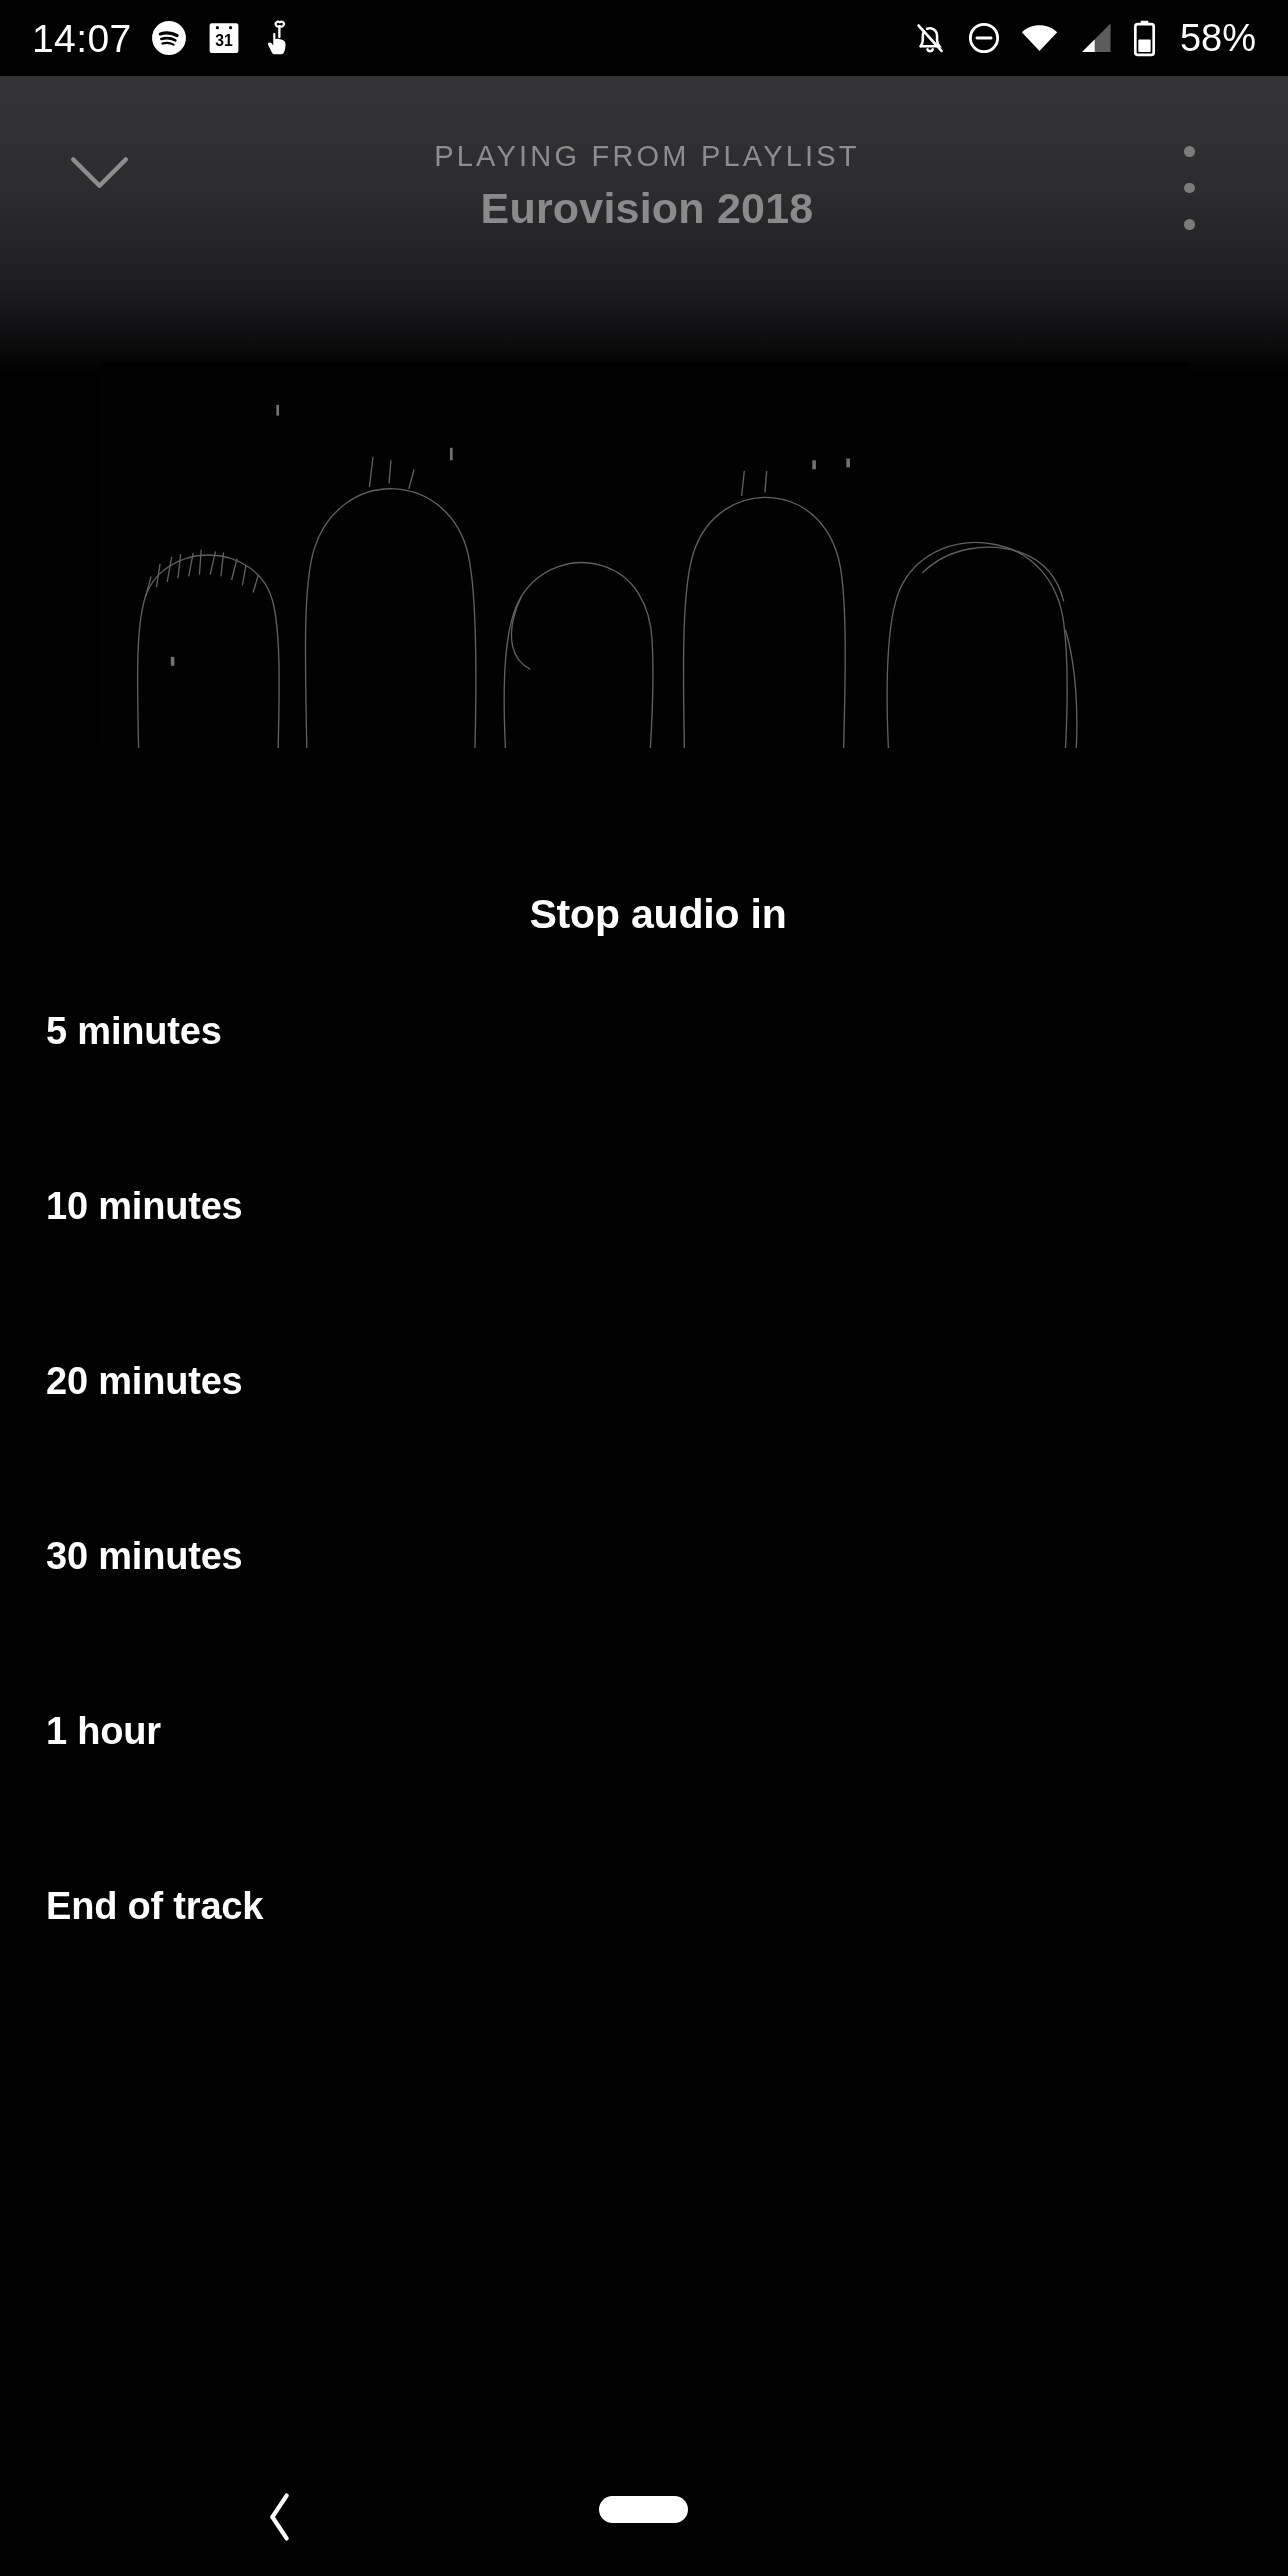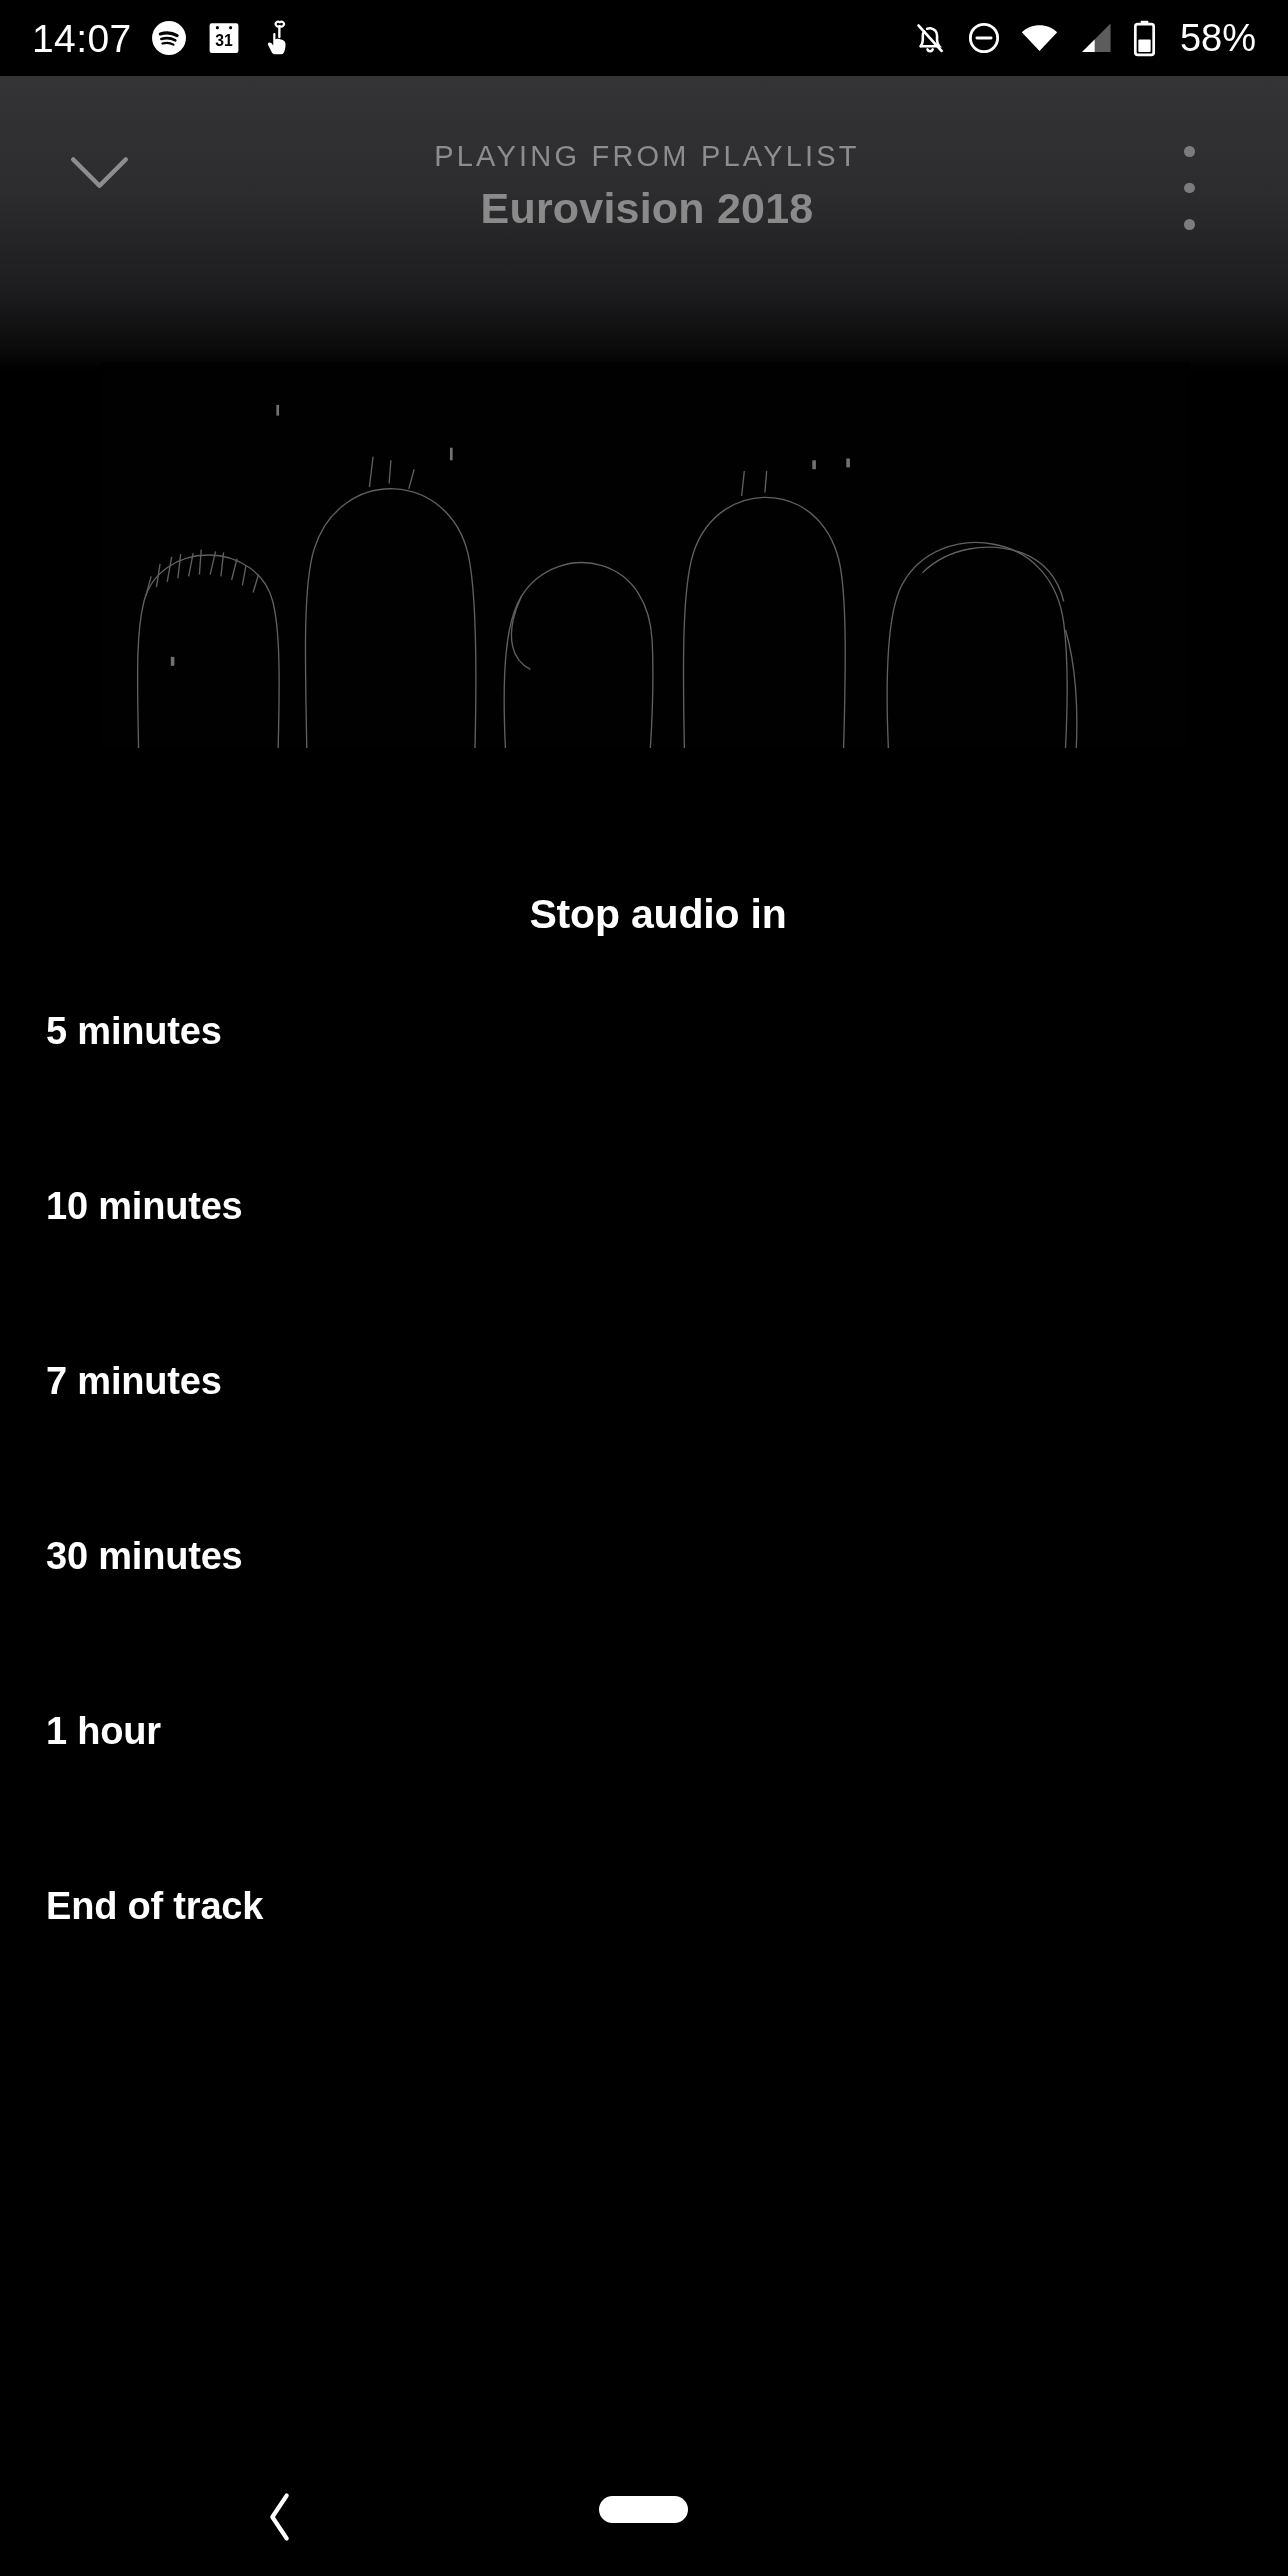--- a/index.html
+++ b/index.html
@@ -241,21 +241,21 @@
     <div class="sheet-title">Stop audio in</div>
 
     <div class="options">
       <div class="option">
         <span class="option-label">5 minutes</span>
       </div>
       <div class="option">
         <span class="option-label">10 minutes</span>
       </div>
       <div class="option">
-        <span class="option-label">7 minutes</span>
+        <span class="option-label">20 minutes</span>
       </div>
       <div class="option">
         <span class="option-label">30 minutes</span>
       </div>
       <div class="option">
         <span class="option-label">1 hour</span>
       </div>
       <div class="option">
         <span class="option-label">End of track</span>
       </div>

